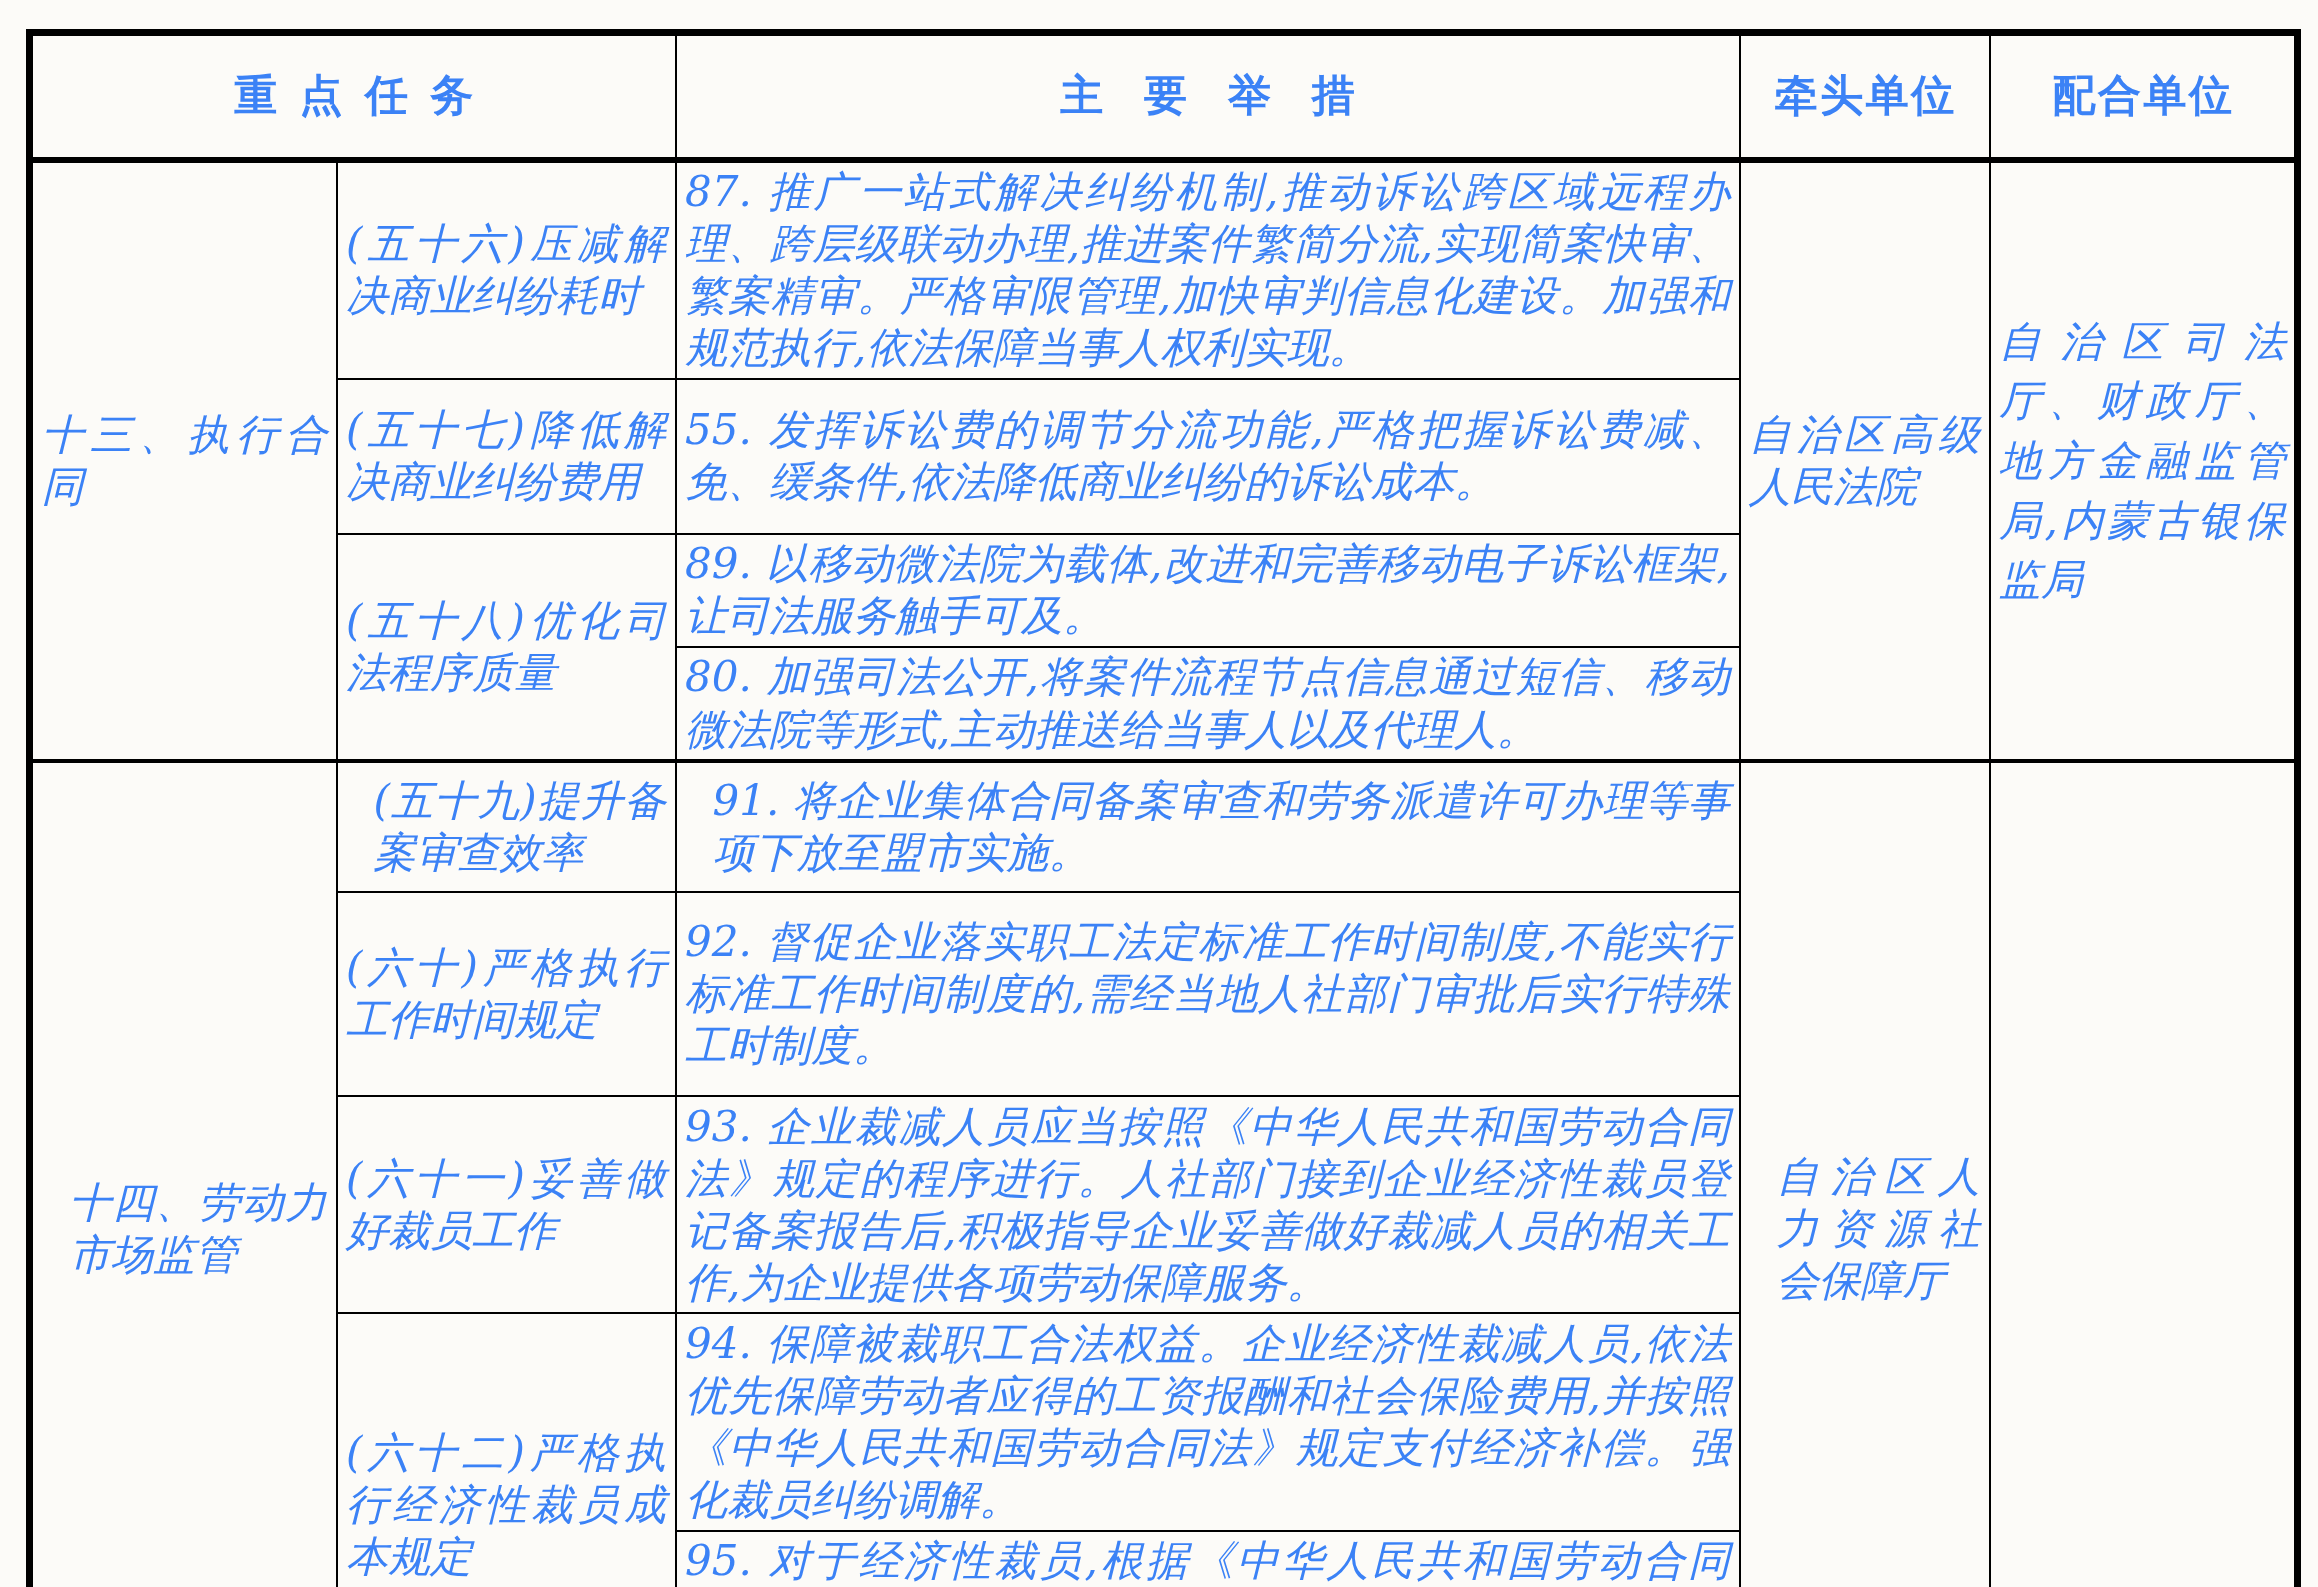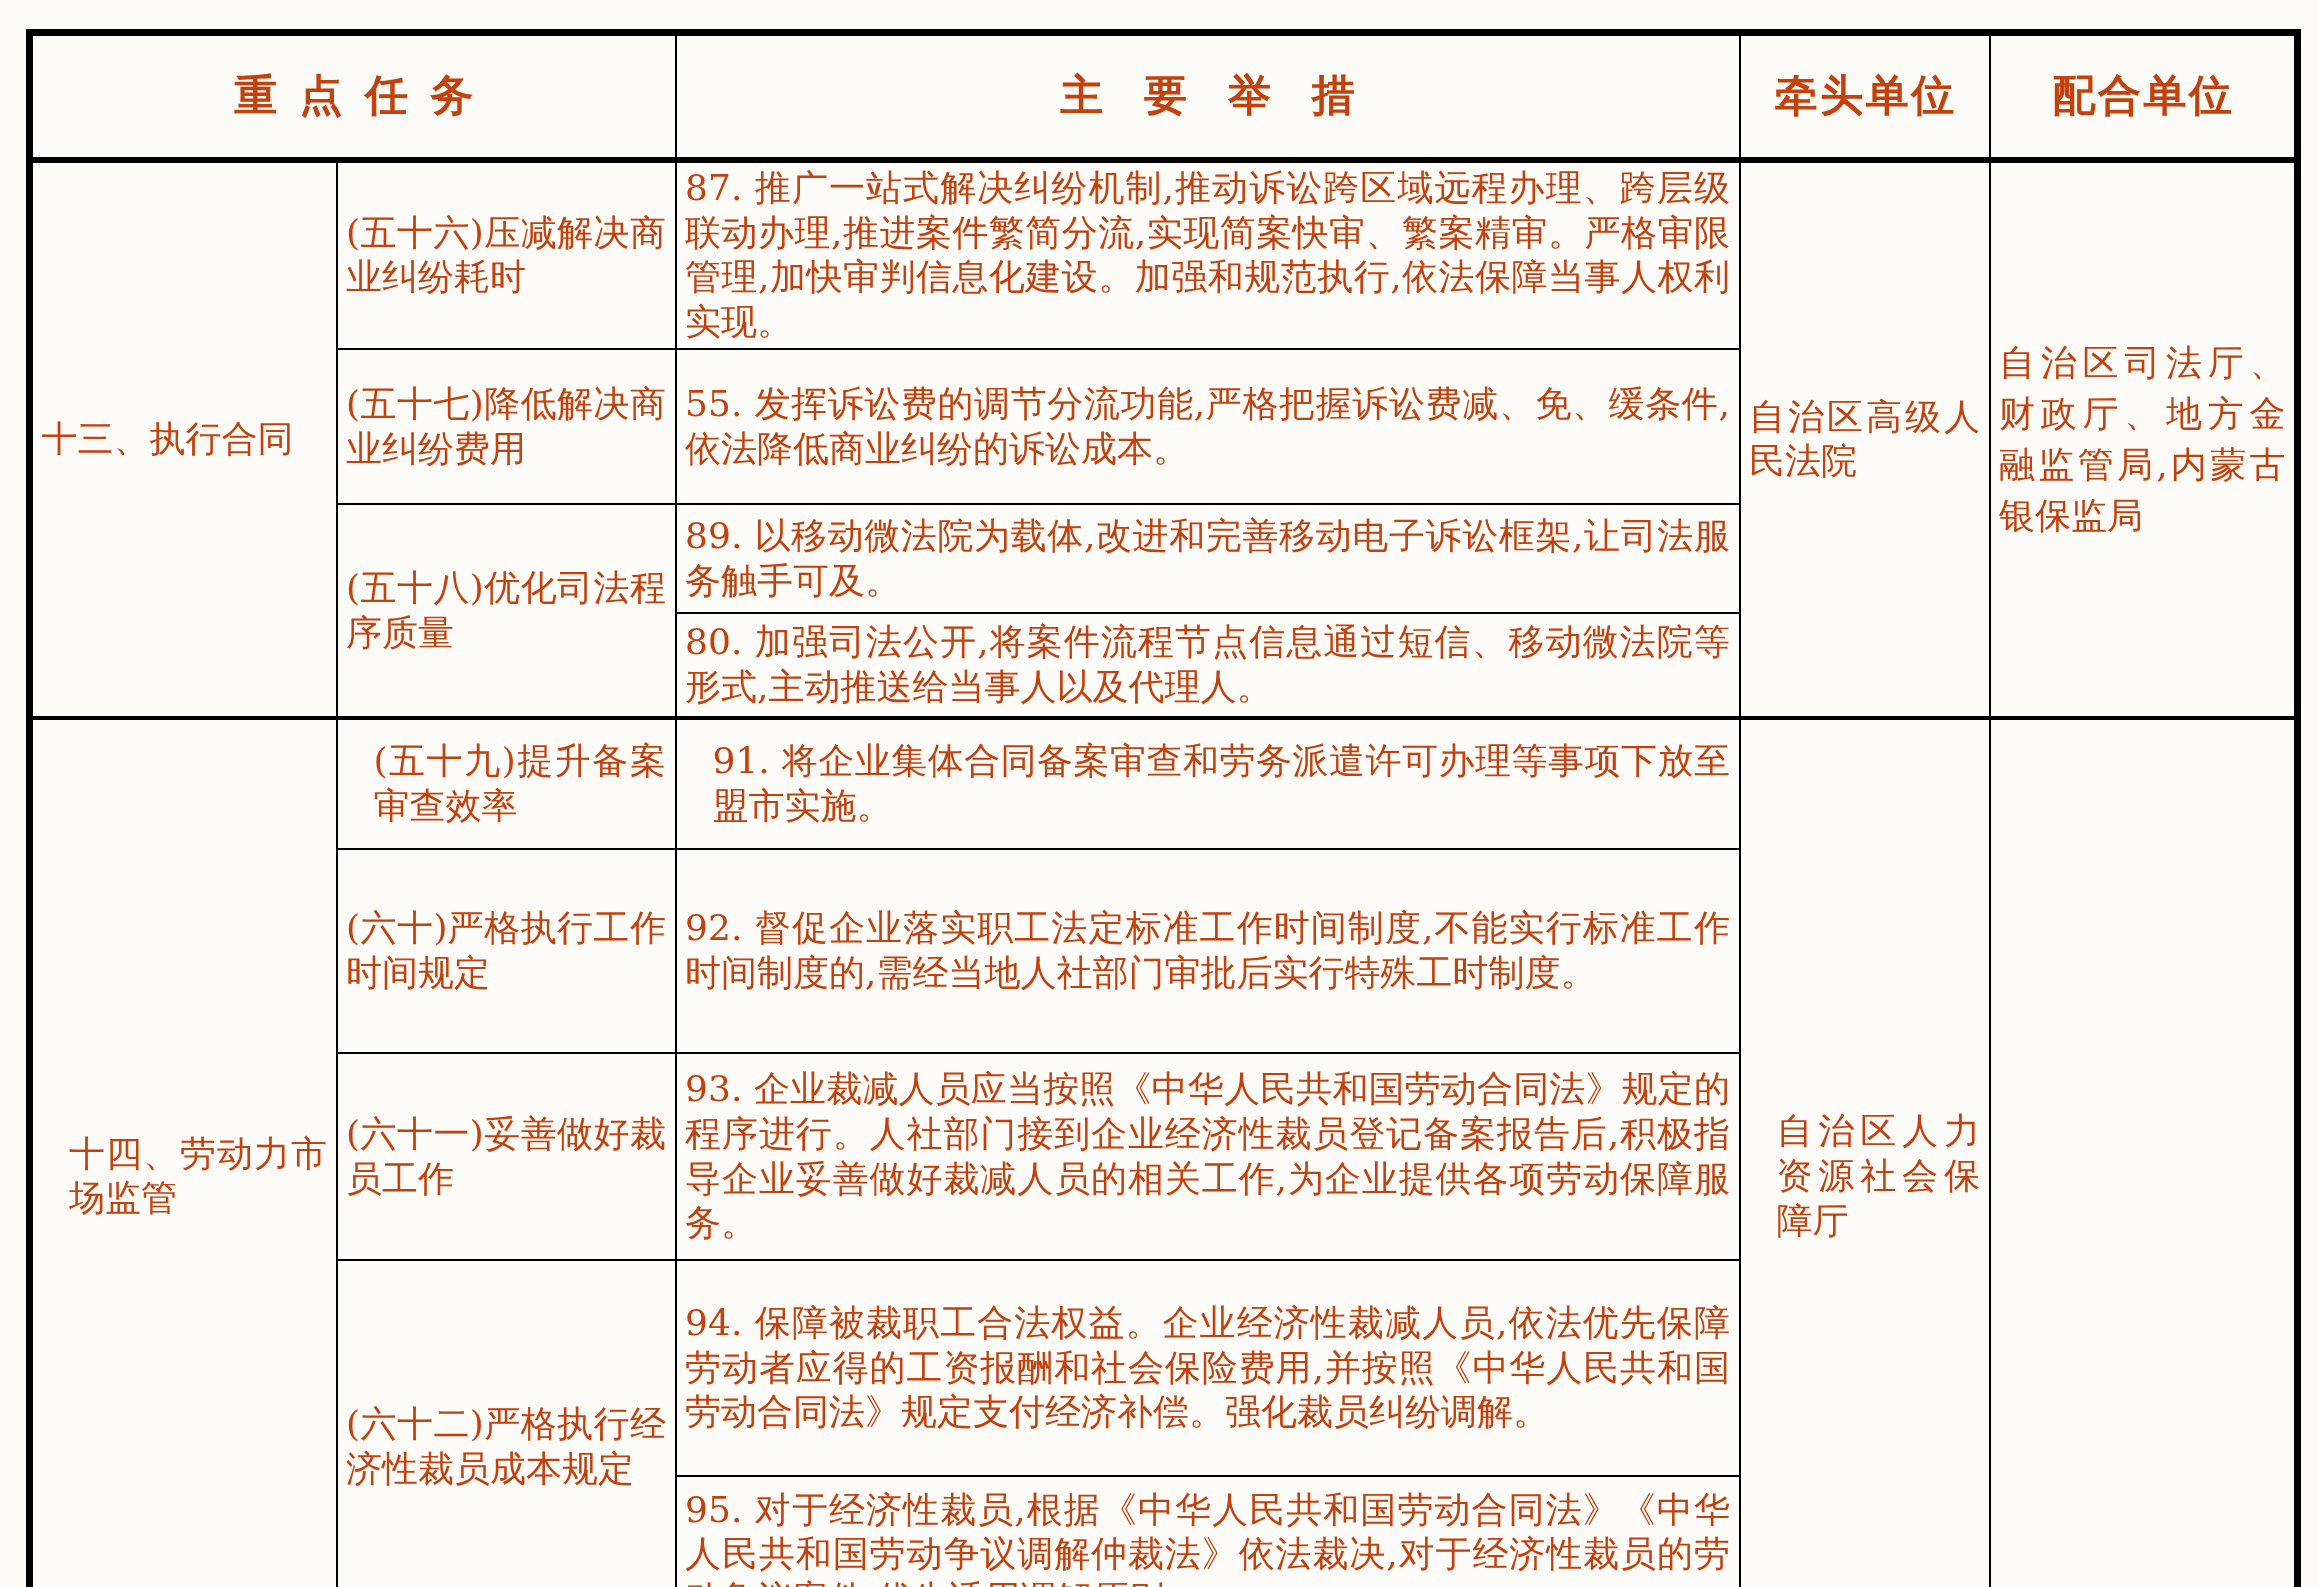--- a/index.html
+++ b/index.html
@@ -6,21 +6,21 @@
     margin:0;
     padding:0;
     background:#e8e8e4;
   }
   .page{
     position:relative;
     width:2319px;
     height:1587px;
     background:#fcfbf8;
     font-family:"DejaVu Serif","Liberation Serif",serif;
-    color:#c2410c;
+    color:#3b82f6;
     overflow:hidden;
   }
   table.doc{
     position:absolute;
     left:26px;
     top:28.5px;
     width:2269px;
     height:1526px;
     border-collapse:collapse;
     table-layout:fixed;
@@ -42,24 +42,25 @@
     text-align:center;
     height:114px;
     line-height:1.1;
     white-space:nowrap;
   }
   .sp-wide{ letter-spacing:0.95em; padding-left:0.95em;margin-top:47px; }
   .sp-mid{ letter-spacing:0.52em; padding-left:0.52em; }
   .sp-sm{ letter-spacing:0.06em; padding-left:0.06em;margin-top:38px; }
   
   td.cell{
-    font-size:36px;
+    font-size:42px;
     line-height:1.24;
     text-align:justify;
     text-justify:inter-character;
+    font-style:italic;
   }
   td.c-group{ }
   td.c-task{ }
   td.c-measure{ padding:3.5px 10.4px 3.5px 8.6px; }
   td.c-lead{ }
   td.c-support{ line-height:1.42; }
   
   tr.r87{ height:175px; }
   tr.r88{ height:155px; }
   tr.r89{ height:109px; }

